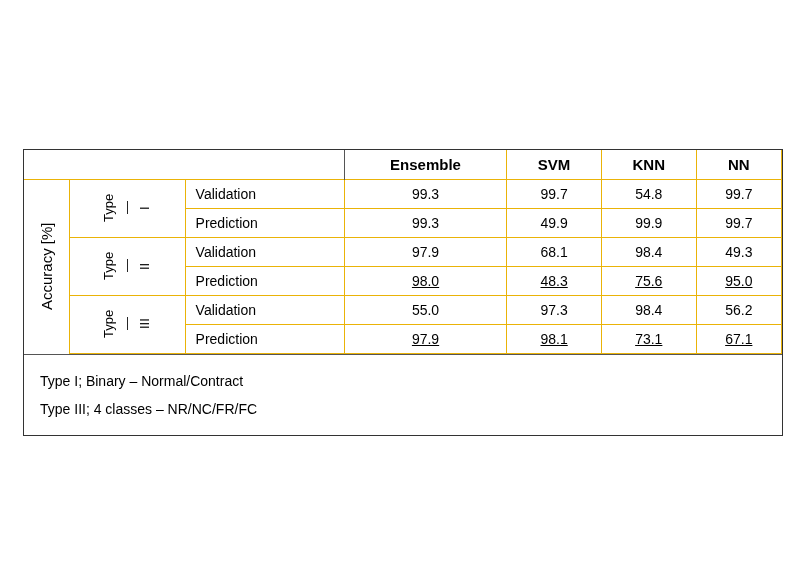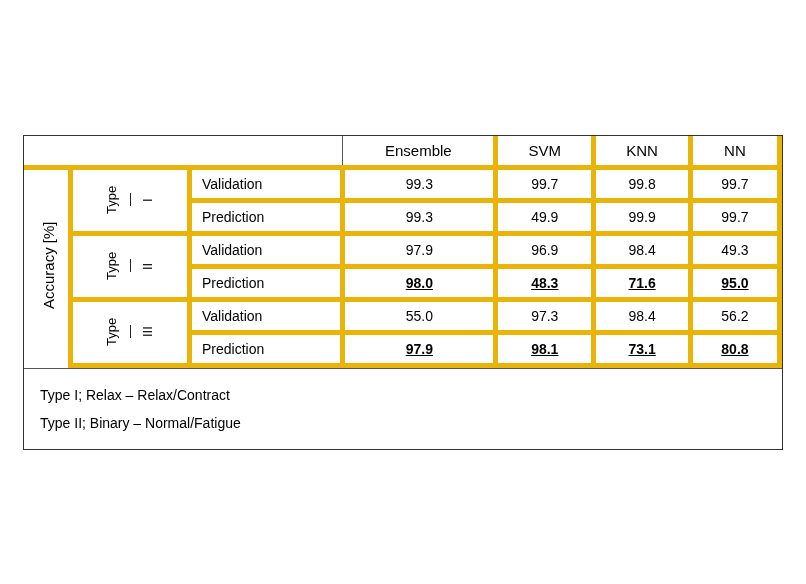--- a/index.html
+++ b/index.html
@@ -24,28 +24,28 @@
       width: 760px;
       border: 1.5px solid #333;
     }
 
     table {
       width: 100%;
       border-collapse: collapse;
     }
 
     th, td {
-      border: 5px solid #eab308;
+      border: 1px solid #eab308;
       text-align: center;
       padding: 6px 10px;
       vertical-align: middle;
     }
 
     .header-row th {
-      font-weight: normal;
+      font-weight: bold;
       font-size: 15px;
       background: #fff;
       border-top: none;
     }
 
     .header-row th:first-child,
     .header-row th:nth-child(2),
     .header-row th:nth-child(3) {
       border-left: none;
     }
@@ -63,21 +63,21 @@
     .row-label-type {
       writing-mode: vertical-rl;
       transform: rotate(180deg);
       font-size: 14px;
       text-align: center;
       vertical-align: middle;
       padding: 3px 5px;
     }
 
     .bold-underline {
-      font-weight: bold;
+      font-weight: normal;
       text-decoration: underline;
       margin-left: 47px;
     }
 
     .footnote-area {
       padding: 12px 16px;
       border-top: 1px solid #555;
       font-size: 14px;
       line-height: 2.0;
       background: #fff;
@@ -97,59 +97,59 @@
         <th>NN</th>
       </tr>
     </thead>
     <tbody id="table-body">
     <tr>
           <td rowspan="6" class="row-label-accuracy" style="border-left: none; border-bottom: none;">Accuracy [%]</td>
           <td rowspan="2" class="row-label-type" style="font-size: 13px; line-height: 1.4;">Type<br>—<br>I</td>
           <td style="text-align: left; min-width: 90px;">Validation</td>
           <td>99.3</td>
           <td>99.7</td>
-          <td>99.8</td>
+          <td>54.8</td>
           <td>99.7</td>
         </tr>
         <tr>
           <td style="text-align: left; min-width: 90px;">Prediction</td>
           <td>99.3</td>
           <td>49.9</td>
           <td>99.9</td>
           <td>99.7</td>
         </tr>
         <tr>
           <td rowspan="2" class="row-label-type" style="font-size: 13px; line-height: 1.4;">Type<br>—<br>II</td>
           <td style="text-align: left; min-width: 90px;">Validation</td>
           <td>97.9</td>
-          <td>96.9</td>
+          <td>68.1</td>
           <td>98.4</td>
           <td>49.3</td>
         </tr>
         <tr>
           <td style="text-align: left; min-width: 90px;">Prediction</td>
           <td class="bold-underline">98.0</td>
           <td class="bold-underline">48.3</td>
-          <td class="bold-underline">71.6</td>
+          <td class="bold-underline">75.6</td>
           <td class="bold-underline">95.0</td>
         </tr>
         <tr>
           <td rowspan="2" class="row-label-type" style="font-size: 13px; line-height: 1.4;">Type<br>—<br>III</td>
           <td style="text-align: left; min-width: 90px;">Validation</td>
           <td>55.0</td>
           <td>97.3</td>
           <td>98.4</td>
           <td>56.2</td>
         </tr>
         <tr>
           <td style="text-align: left; min-width: 90px;">Prediction</td>
           <td class="bold-underline">97.9</td>
           <td class="bold-underline">98.1</td>
           <td class="bold-underline">73.1</td>
-          <td class="bold-underline">80.8</td>
+          <td class="bold-underline">67.1</td>
         </tr>
       </tbody>
   </table>
   <div class="footnote-area">
-    <div>Type I; Relax – Relax/Contract</div>
-    <div>Type II; Binary – Normal/Fatigue</div>
+    <div>Type I; Binary – Normal/Contract</div>
+    <div>Type III; 4 classes – NR/NC/FR/FC</div>
   </div>
 </div>
 
 </body></html>

